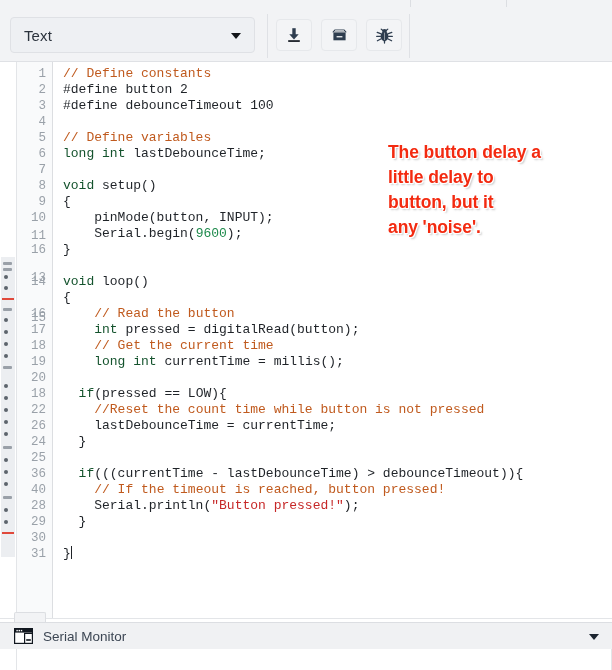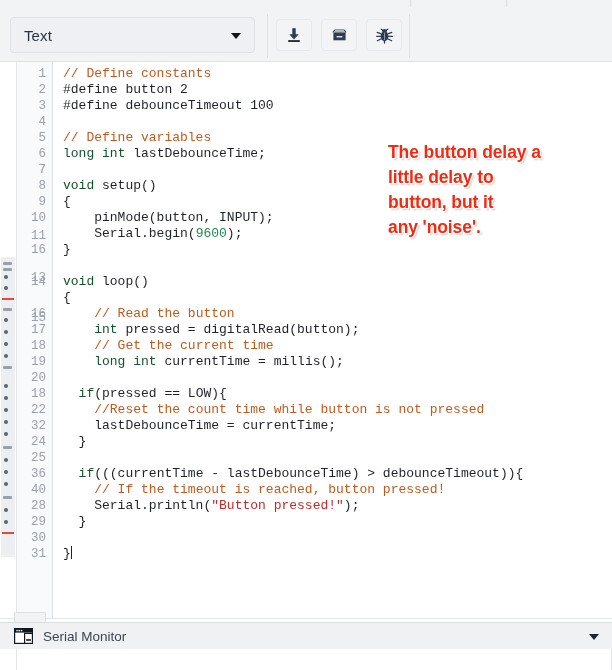--- a/index.html
+++ b/index.html
@@ -234,21 +234,21 @@
         <div class="ln" style="top: 196px; margin-top: 12px;">13</div>
         <div class="ln" style="top: 212px;">14</div>
         <div class="ln" style="top: 228px; margin-top: 20px;">15</div>
         <div class="ln" style="top: 244px;">16</div>
         <div class="ln" style="top: 260px;">17</div>
         <div class="ln" style="top: 276px;">18</div>
         <div class="ln" style="top: 292px;">19</div>
         <div class="ln" style="top: 308px;">20</div>
         <div class="ln" style="top: 324px;">18</div>
         <div class="ln" style="top: 340px;">22</div>
-        <div class="ln" style="top: 356px;">32</div>
+        <div class="ln" style="top: 356px;">26</div>
         <div class="ln" style="top: 372px;">24</div>
         <div class="ln" style="top: 388px;">25</div>
         <div class="ln" style="top: 404px;">36</div>
         <div class="ln" style="top: 420px;">40</div>
         <div class="ln" style="top: 436px;">28</div>
         <div class="ln" style="top: 452px;">29</div>
         <div class="ln" style="top: 468px;">30</div>
         <div class="ln" style="top: 484px;">31</div>
       </div>
     <div class="code" id="code"><div class="row" style="top: 4px;"><span class="c-com">// Define constants</span></div><div class="row" style="top: 20px;"><span class="c-pl">#define button </span><span class="c-pl">2</span></div><div class="row" style="top: 36px;"><span class="c-pl">#define debounceTimeout 100</span></div><div class="row" style="top: 52px;"></div><div class="row" style="top: 68px;"><span class="c-com">// Define variables</span></div><div class="row" style="top: 84px;"><span class="c-kw">long</span><span class="c-pl"> </span><span class="c-kw">int</span><span class="c-pl"> lastDebounceTime;</span></div><div class="row" style="top: 100px;"></div><div class="row" style="top: 116px;"><span class="c-kw">void</span><span class="c-pl"> setup()</span></div><div class="row" style="top: 132px;"><span class="c-pl">{</span></div><div class="row" style="top: 148px;"><span class="c-pl">    pinMode(button, INPUT);</span></div><div class="row" style="top: 164px;"><span class="c-pl">    Serial.begin(</span><span class="c-num">9600</span><span class="c-pl">);</span></div><div class="row" style="top: 180px;"><span class="c-pl">}</span></div><div class="row" style="top: 196px;"></div><div class="row" style="top: 212px;"><span class="c-kw">void</span><span class="c-pl"> loop()</span></div><div class="row" style="top: 228px;"><span class="c-pl">{</span></div><div class="row" style="top: 244px;"><span class="c-pl">    </span><span class="c-com">// Read the button</span></div><div class="row" style="top: 260px;"><span class="c-pl">    </span><span class="c-kw">int</span><span class="c-pl"> pressed = digitalRead(button);</span></div><div class="row" style="top: 276px;"><span class="c-pl">    </span><span class="c-com">// Get the current time</span></div><div class="row" style="top: 292px;"><span class="c-pl">    </span><span class="c-kw">long</span><span class="c-pl"> </span><span class="c-kw">int</span><span class="c-pl"> currentTime = millis();</span></div><div class="row" style="top: 308px;"></div><div class="row" style="top: 324px;"><span class="c-pl">  </span><span class="c-kw">if</span><span class="c-pl">(pressed == LOW){</span></div><div class="row" style="top: 340px;"><span class="c-pl">    </span><span class="c-com">//Reset the count time while button is not pressed</span></div><div class="row" style="top: 356px;"><span class="c-pl">    lastDebounceTime = currentTime;</span></div><div class="row" style="top: 372px;"><span class="c-pl">  }</span></div><div class="row" style="top: 388px;"></div><div class="row" style="top: 404px;"><span class="c-pl">  </span><span class="c-kw">if</span><span class="c-pl">(((currentTime - lastDebounceTime) &gt; debounceTimeout)){</span></div><div class="row" style="top: 420px;"><span class="c-pl">    </span><span class="c-com">// If the timeout is reached, button pressed!</span></div><div class="row" style="top: 436px;"><span class="c-pl">    Serial.println(</span><span class="c-str">"Button pressed!"</span><span class="c-pl">);</span></div><div class="row" style="top: 452px;"><span class="c-pl">  }</span></div><div class="row" style="top: 468px;"></div><div class="row" style="top: 484px;"><span class="c-pl">}</span><span class="caret-bar"></span></div></div>

